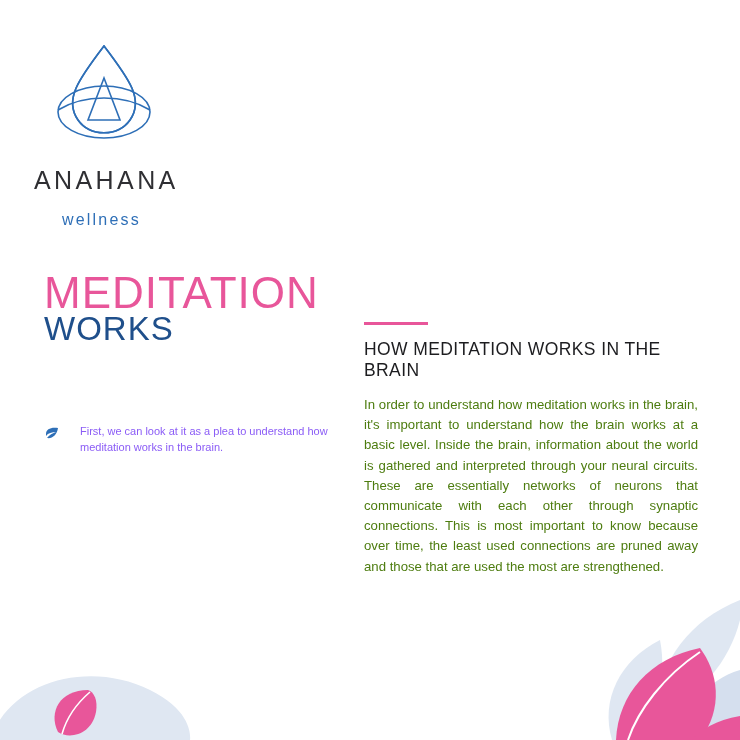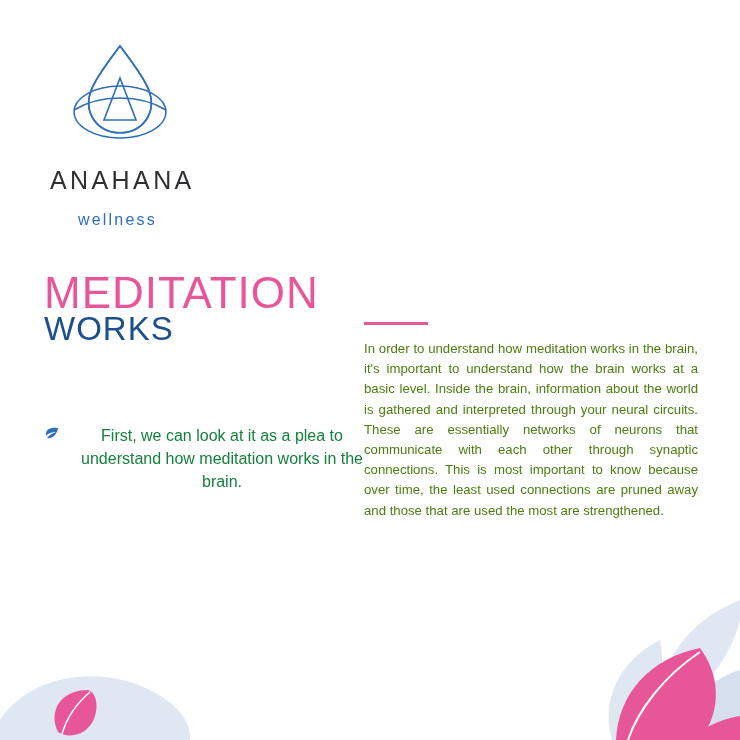--- a/index.html
+++ b/index.html
@@ -17,21 +17,21 @@
     position: relative;
     width: 740px;
     height: 740px;
     background: #ffffff;
     overflow: hidden;
   }
 
   
   .logo-block {
     position: absolute;
-    left: 50px;
+    left: 34px;
     top: 34px;
     width: 240px;
   }
   .logo-mark {
     width: 120px;
     height: 120px;
     margin-left: 10px;
   }
   .logo-wordmark {
     margin-top: 8px;
@@ -79,24 +79,23 @@
   .bullets {
     position: absolute;
     left: 44px;
     top: 424px;
     width: 320px;
   }
   .bullet-item {
     position: relative;
     padding-left: 36px;
     margin-bottom: 20px;
-    color: #15803d;
-    font-size: 16px;
+    color: #8b5cf6;
+    font-size: 11px;
     line-height: 1.45;
-    text-align: center;
   }
   .bullet-icon {
     position: absolute;
     left: 0;
     top: 3px;
     width: 16px;
     height: 14px;
   }
 
   
@@ -166,20 +165,21 @@
     <div class="bullet-item">
       <svg class="bullet-icon" viewBox="0 0 16 14">
         <path d="M2 7 C 2 2, 7 0, 14 1 C 13 8, 8 12, 3 11 C 5 8, 9 6, 12 5 C 8 5, 4 6, 2 9 Z" fill="#2e6fb7"></path>
       </svg>
       <span>First, we can look at it as a plea to understand how meditation works in the brain.</span>
     </div>
   </div>
 
   <div class="right-col">
     <div class="rule"></div>
+    <div class="right-title">HOW MEDITATION WORKS IN THE BRAIN</div>
     <div class="right-body">In order to understand how meditation works in the brain, it's important to understand how the brain works at a basic level. Inside the brain, information about the world is gathered and interpreted through your neural circuits. These are essentially networks of neurons that communicate with each other through synaptic connections. This is most important to know because over time, the least used connections are pruned away and those that are used the most are strengthened.</div>
   </div>
 
   <svg class="deco" viewBox="0 0 740 200">
 
     <path d="M-10 200 C 10 140, 90 120, 150 150 C 195 172, 190 200, 190 200 Z" fill="#dfe7f2"></path>
 
     <g>
       <path d="M88 150 C 60 150, 48 172, 58 192 C 70 200, 92 194, 96 172 C 98 160, 94 152, 88 150 Z" fill="#e8569a"></path>
       <path d="M90 152 C 76 164, 66 180, 62 194" stroke="#ffffff" stroke-width="1.6" fill="none"></path>

